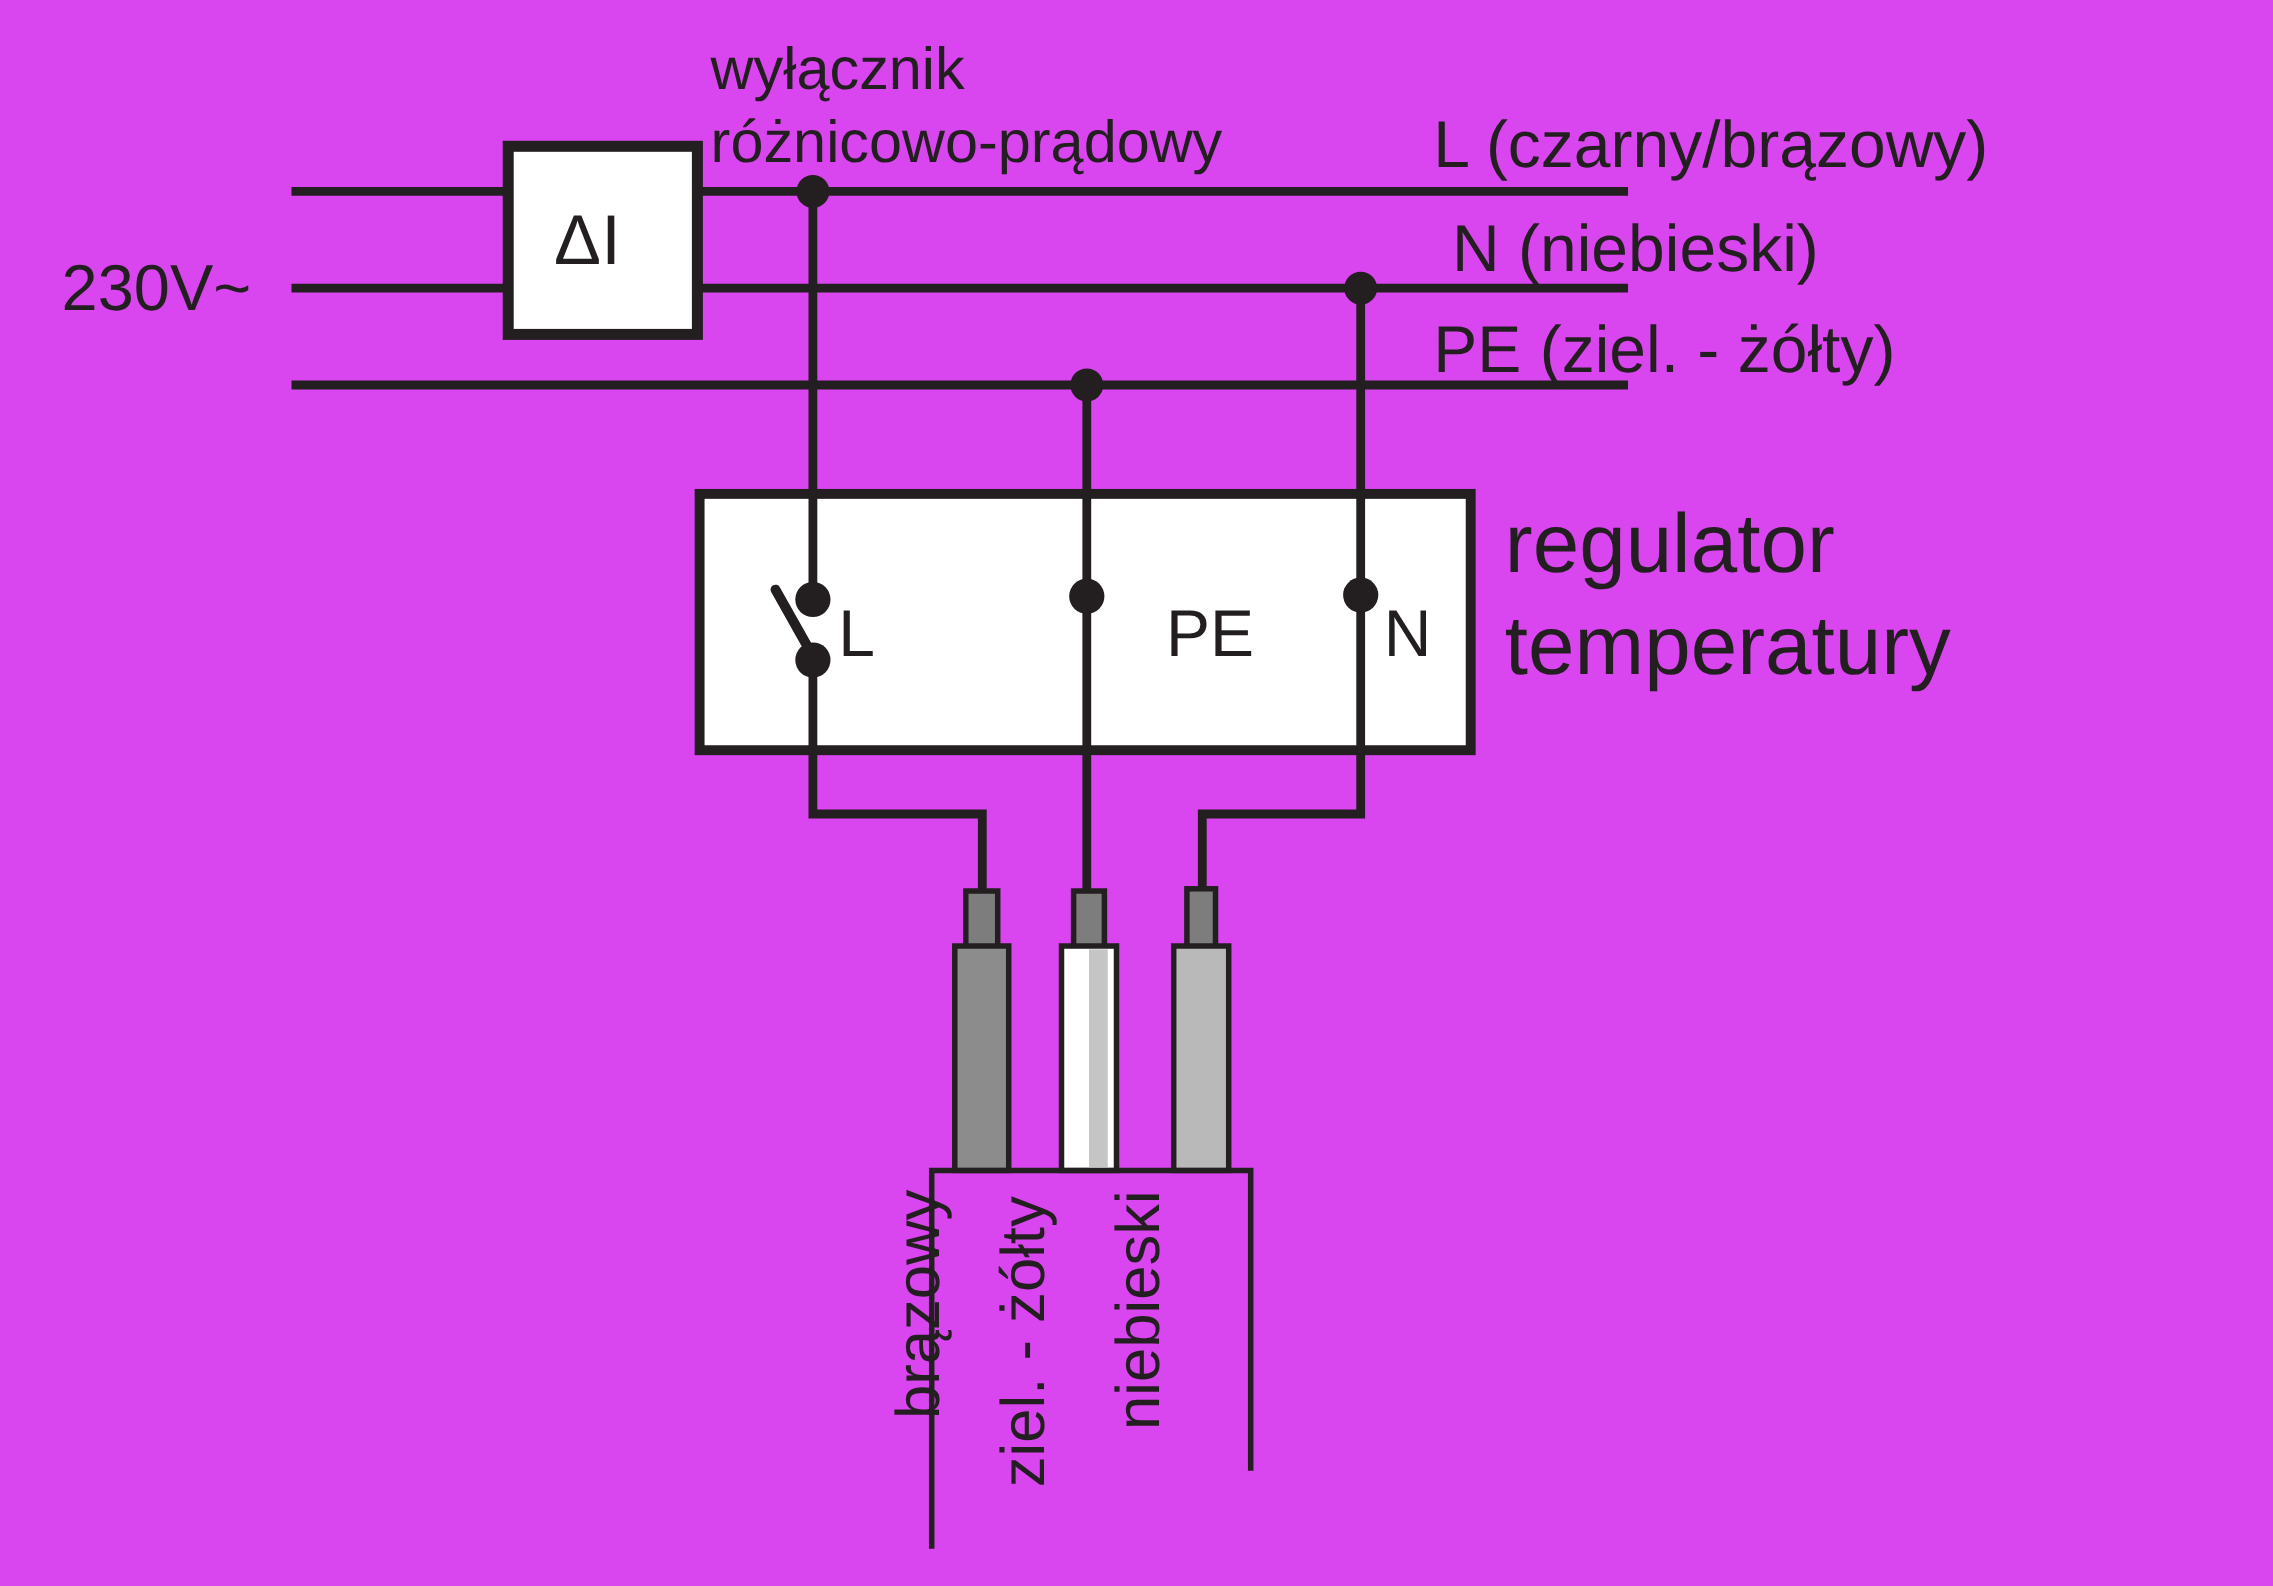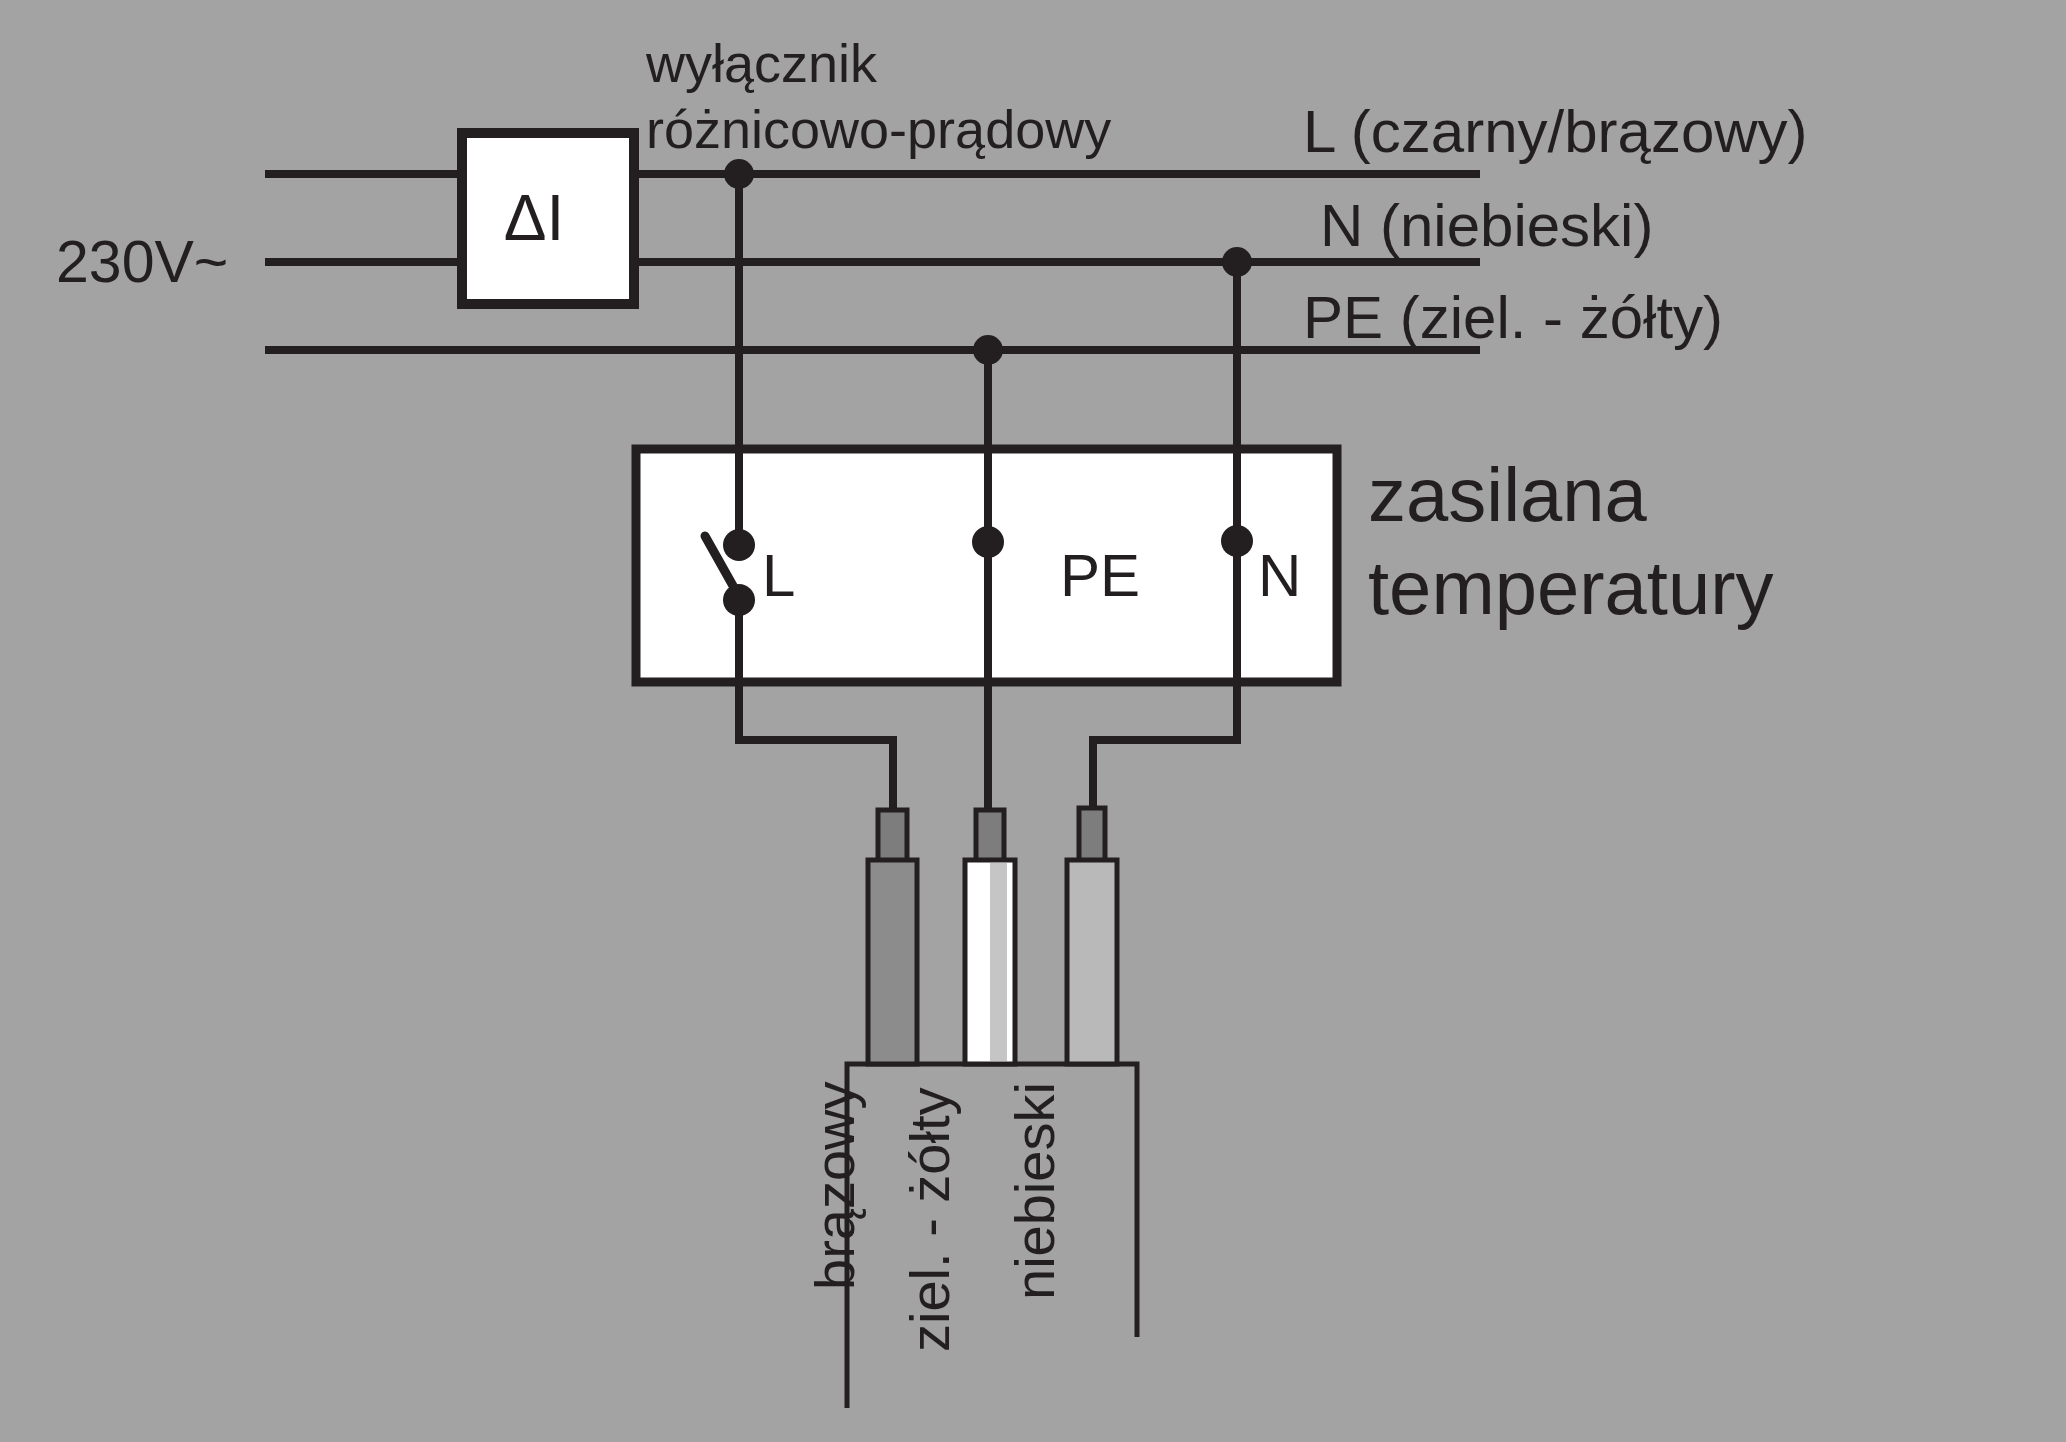--- a/index.html
+++ b/index.html
@@ -4,21 +4,21 @@
 <style>
   html, body {
     margin: 0;
     padding: 0;
     background: #ffffff;
   }
   .stage {
     position: relative;
     width: 2066px;
     height: 1442px;
-    background: #a3a3a3;
+    background: #d946ef;
     font-family: "Liberation Sans", sans-serif;
     color: #231f20;
     overflow: hidden;
   }
   .stage svg.wiring {
     position: absolute;
     left: 0;
     top: 0;
     width: 2066px;
     height: 1442px;
@@ -127,21 +127,21 @@
 
   <div class="txt wire-label wire-label-l">L (czarny/brązowy)</div>
   <div class="txt wire-label wire-label-n">N (niebieski)</div>
   <div class="txt wire-label wire-label-pe">PE (ziel. - żółty)</div>
 
   <div class="txt terminal terminal-l">L</div>
   <div class="txt terminal terminal-pe">PE</div>
   <div class="txt terminal terminal-n">N</div>
 
   <div class="txt regulator-label">
-    <div>zasilana</div>
+    <div>regulator</div>
     <div>temperatury</div>
   </div>
 
   <div class="vlabel vlabel-brown">brązowy</div>
   <div class="vlabel vlabel-gy">ziel. - żółty</div>
   <div class="vlabel vlabel-blue">niebieski</div>
 
   <div class="txt mat-caption">
   </div>
 

